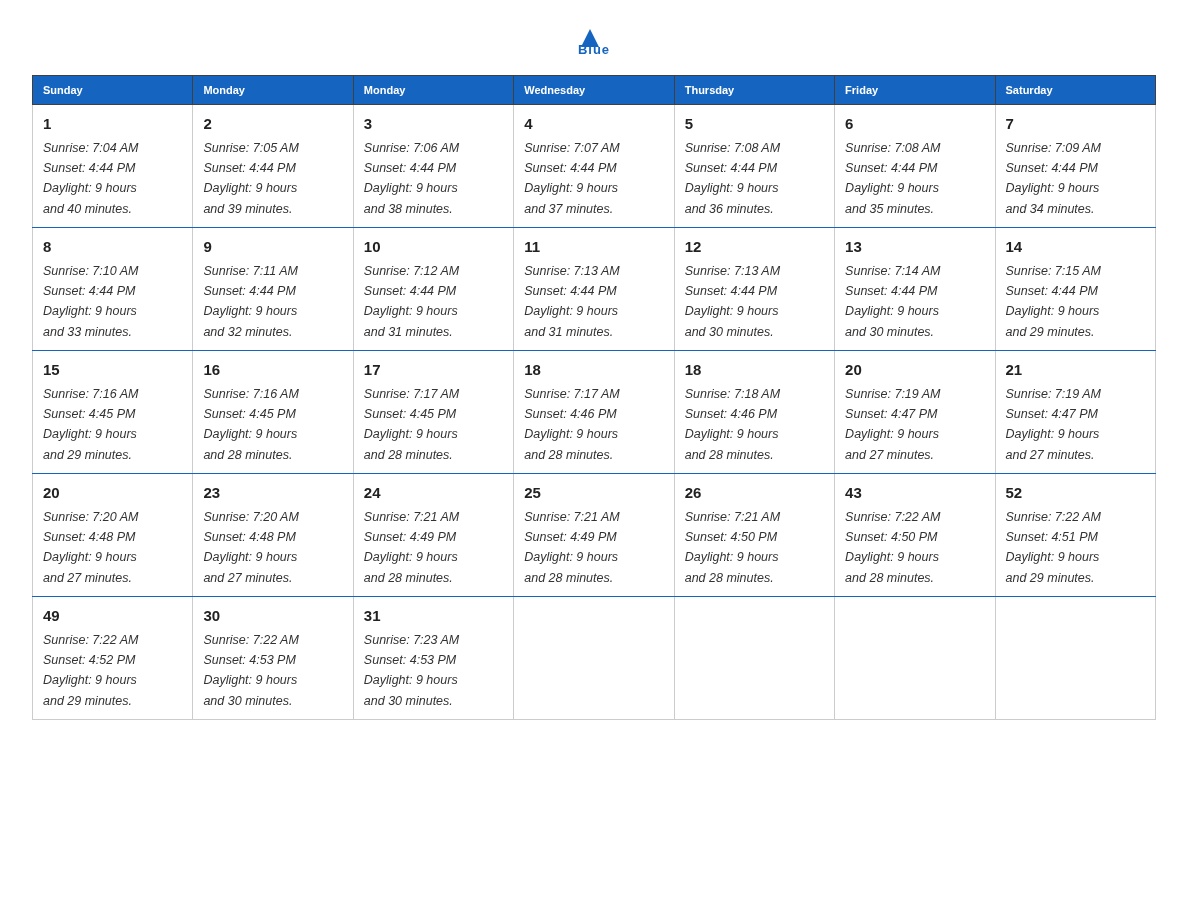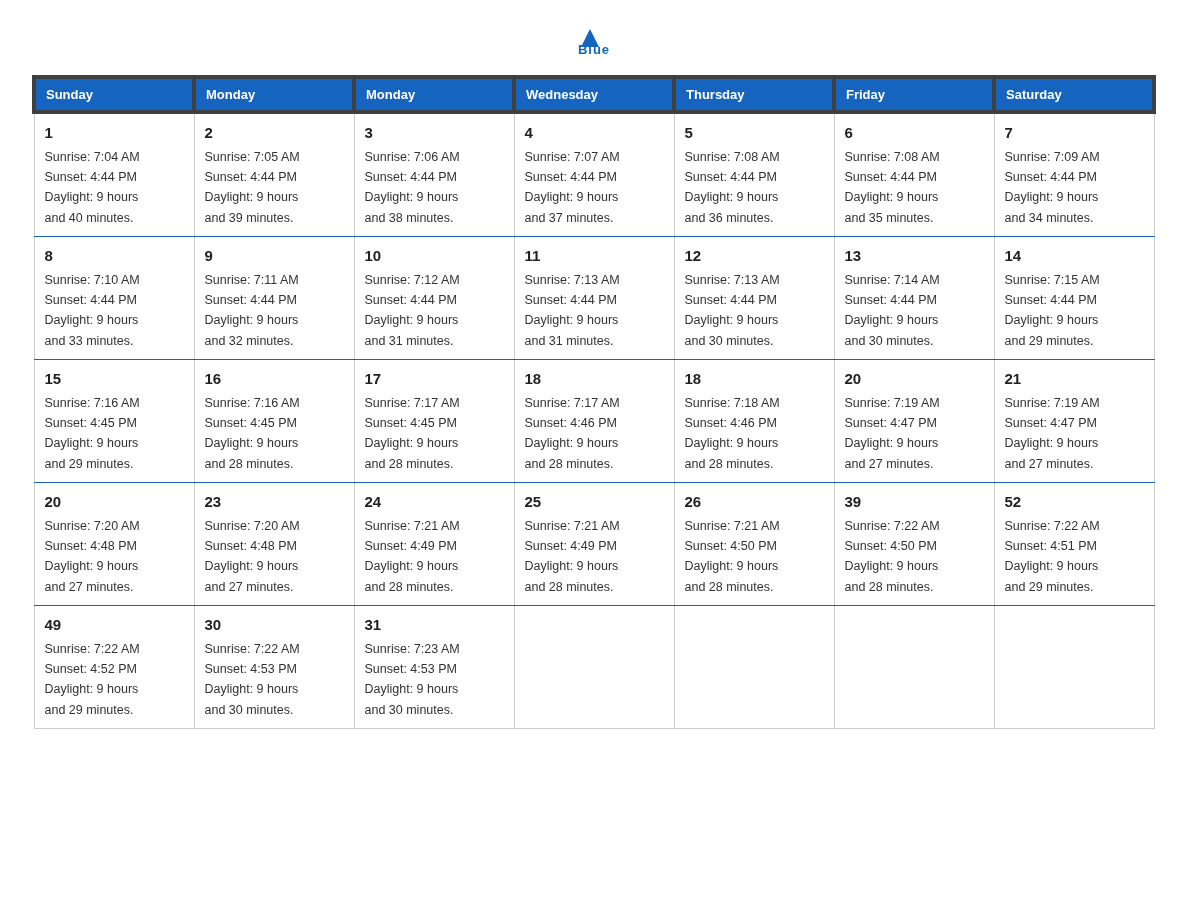--- a/index.html
+++ b/index.html
@@ -54,25 +54,25 @@
       margin-top: 4px;
     }
     .calendar-table {
       width: 100%;
       border-collapse: collapse;
       border: 1px solid #bbb;
     }
     .calendar-table th {
       background: #1565c0;
       color: #fff;
-      font-size: 13px;
+      font-size: 11px;
       font-weight: 600;
       padding: 8px 10px;
       text-align: left;
-      border: 4px solid #404040;
+      border: 1px solid #404040;
     }
     .calendar-table td {
       vertical-align: top;
       padding: 8px 10px;
       border: 1px solid #ccc;
       width: 14.28%;
       min-height: 90px;
       font-size: 13px;
       line-height: 1.5;
       background: #fff;
@@ -81,20 +81,21 @@
       font-size: 15px;
       font-weight: bold;
       display: block;
       margin-bottom: 2px;
       color: #222;
     }
     .day-info {
       color: #333;
       font-size: 12.5px;
       line-height: 1.55;
+      font-style: italic;
     }
     .empty-cell {
       background: #fff;
     }
     tr:not(:last-child) td {
       border-bottom: 1.5px solid #1565c0;
     }
     tr td:first-child {
       border-left: 1px solid #ccc;
     }
@@ -160,21 +161,21 @@
         <td><span class="day-num">18</span><span class="day-info">Sunrise: 7:18 AM<br>Sunset: 4:46 PM<br>Daylight: 9 hours<br>and 28 minutes.</span></td>
         <td><span class="day-num">20</span><span class="day-info">Sunrise: 7:19 AM<br>Sunset: 4:47 PM<br>Daylight: 9 hours<br>and 27 minutes.</span></td>
         <td><span class="day-num">21</span><span class="day-info">Sunrise: 7:19 AM<br>Sunset: 4:47 PM<br>Daylight: 9 hours<br>and 27 minutes.</span></td>
       </tr>
       <tr>
         <td><span class="day-num">20</span><span class="day-info">Sunrise: 7:20 AM<br>Sunset: 4:48 PM<br>Daylight: 9 hours<br>and 27 minutes.</span></td>
         <td><span class="day-num">23</span><span class="day-info">Sunrise: 7:20 AM<br>Sunset: 4:48 PM<br>Daylight: 9 hours<br>and 27 minutes.</span></td>
         <td><span class="day-num">24</span><span class="day-info">Sunrise: 7:21 AM<br>Sunset: 4:49 PM<br>Daylight: 9 hours<br>and 28 minutes.</span></td>
         <td><span class="day-num">25</span><span class="day-info">Sunrise: 7:21 AM<br>Sunset: 4:49 PM<br>Daylight: 9 hours<br>and 28 minutes.</span></td>
         <td><span class="day-num">26</span><span class="day-info">Sunrise: 7:21 AM<br>Sunset: 4:50 PM<br>Daylight: 9 hours<br>and 28 minutes.</span></td>
-        <td><span class="day-num">39</span><span class="day-info">Sunrise: 7:22 AM<br>Sunset: 4:50 PM<br>Daylight: 9 hours<br>and 28 minutes.</span></td>
+        <td><span class="day-num">43</span><span class="day-info">Sunrise: 7:22 AM<br>Sunset: 4:50 PM<br>Daylight: 9 hours<br>and 28 minutes.</span></td>
         <td><span class="day-num">52</span><span class="day-info">Sunrise: 7:22 AM<br>Sunset: 4:51 PM<br>Daylight: 9 hours<br>and 29 minutes.</span></td>
       </tr>
       <tr>
         <td><span class="day-num">49</span><span class="day-info">Sunrise: 7:22 AM<br>Sunset: 4:52 PM<br>Daylight: 9 hours<br>and 29 minutes.</span></td>
         <td><span class="day-num">30</span><span class="day-info">Sunrise: 7:22 AM<br>Sunset: 4:53 PM<br>Daylight: 9 hours<br>and 30 minutes.</span></td>
         <td><span class="day-num">31</span><span class="day-info">Sunrise: 7:23 AM<br>Sunset: 4:53 PM<br>Daylight: 9 hours<br>and 30 minutes.</span></td>
         <td class="empty-cell"></td>
         <td class="empty-cell"></td>
         <td class="empty-cell"></td>
         <td class="empty-cell"></td>

